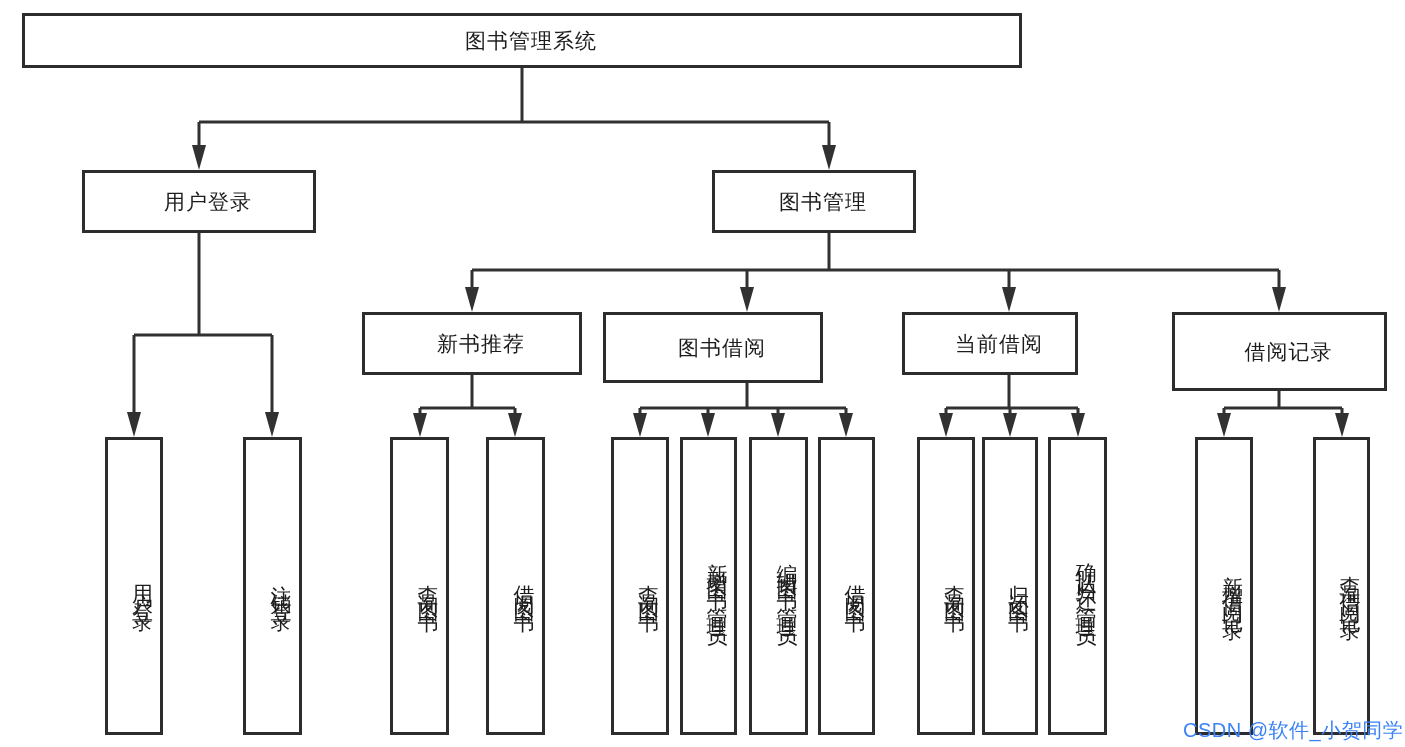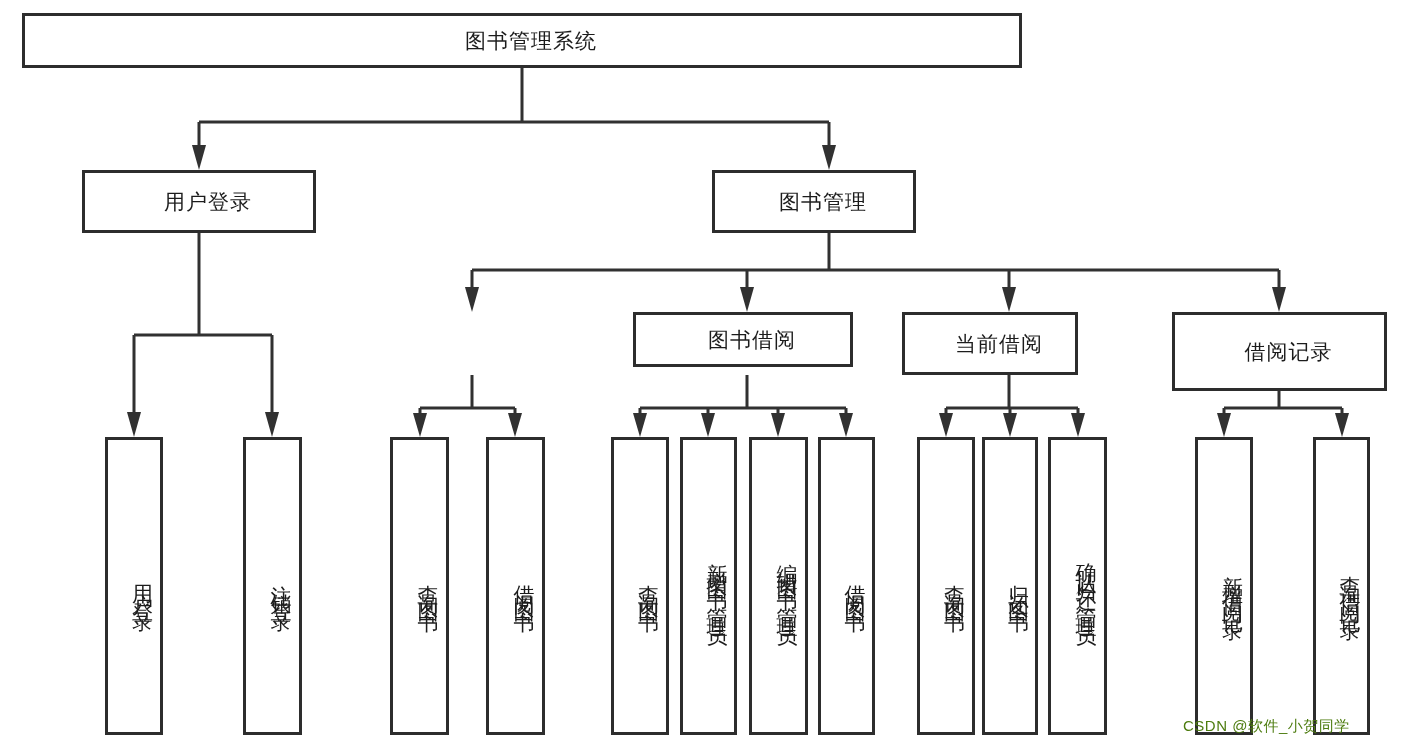--- a/index.html
+++ b/index.html
@@ -41,22 +41,22 @@
     writing-mode: vertical-rl;
     text-orientation: mixed;
     letter-spacing: 9px;
     white-space: normal;
     line-height: 1;
   }
   #watermark {
     position: absolute;
     left: 1183px;
     top: 717px;
-    font-size: 15px;
-    color: #4d7c0f;
+    font-size: 20px;
+    color: #3b82f6;
     letter-spacing: 0.5px;
     white-space: nowrap;
     z-index: 2;
   }
 </style>
 </head>
 <body>
 
 <div id="canvas">
 
@@ -104,21 +104,24 @@
     <span class="lbl">图书管理系统</span>
   </div>
 
   <div class="box" style="left:82px;top:170px;width:234px;height:63px">
     <span class="lbl">用户登录</span>
   </div>
   <div class="box" style="left:712px;top:170px;width:204px;height:63px">
     <span class="lbl">图书管理</span>
   </div>
 
-  <div class="box" style="left:633px;top:312px;width:220px;height:55px">
+  <div class="box" style="left:362px;top:312px;width:220px;height:63px">
+    <span class="lbl">新书推荐</span>
+  </div>
+  <div class="box" style="left:603px;top:312px;width:220px;height:71px">
     <span class="lbl">图书借阅</span>
   </div>
   <div class="box" style="left:902px;top:312px;width:176px;height:63px">
     <span class="lbl">当前借阅</span>
   </div>
   <div class="box" style="left:1172px;top:312px;width:215px;height:79px">
     <span class="lbl">借阅记录</span>
   </div>
 
   <div class="box leaf" style="left:105px;top:437px;width:58px;height:298px">

